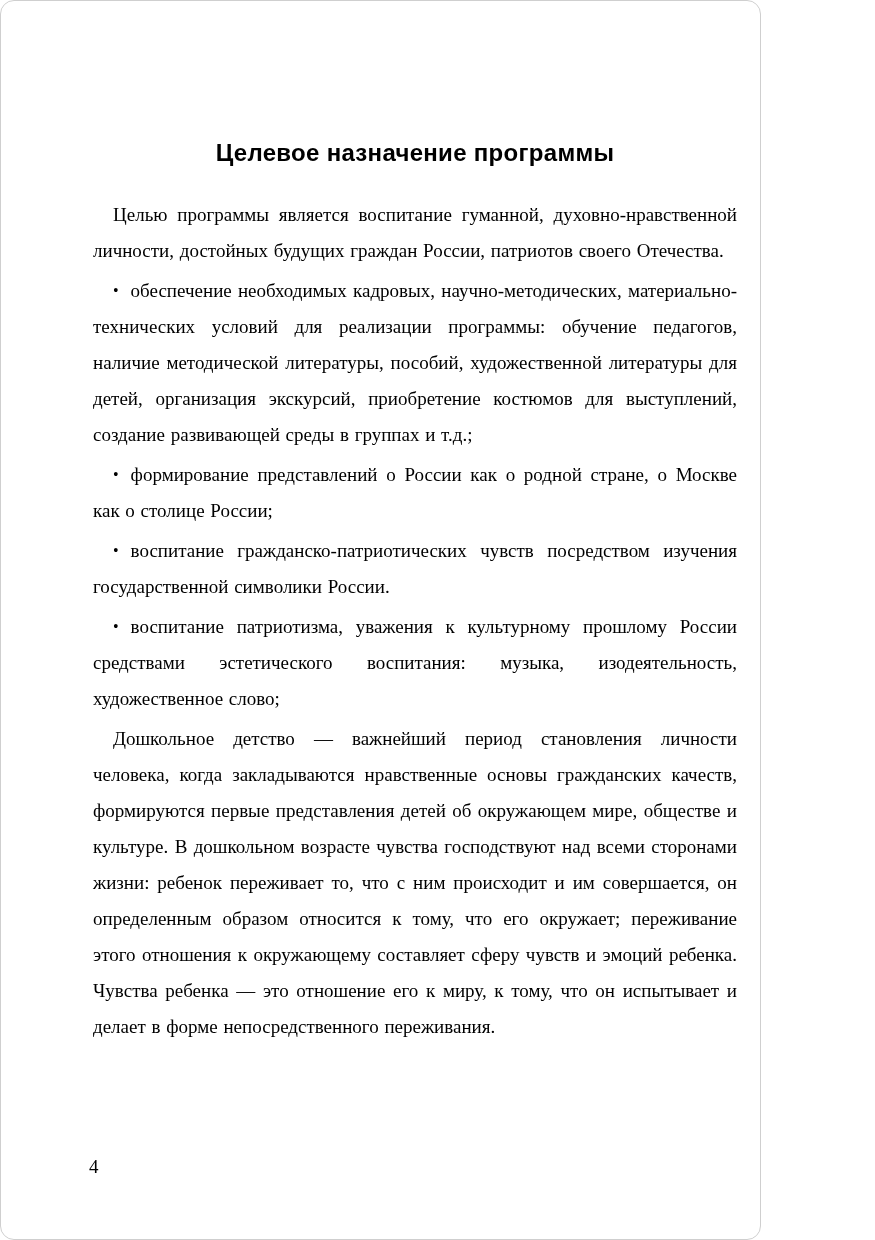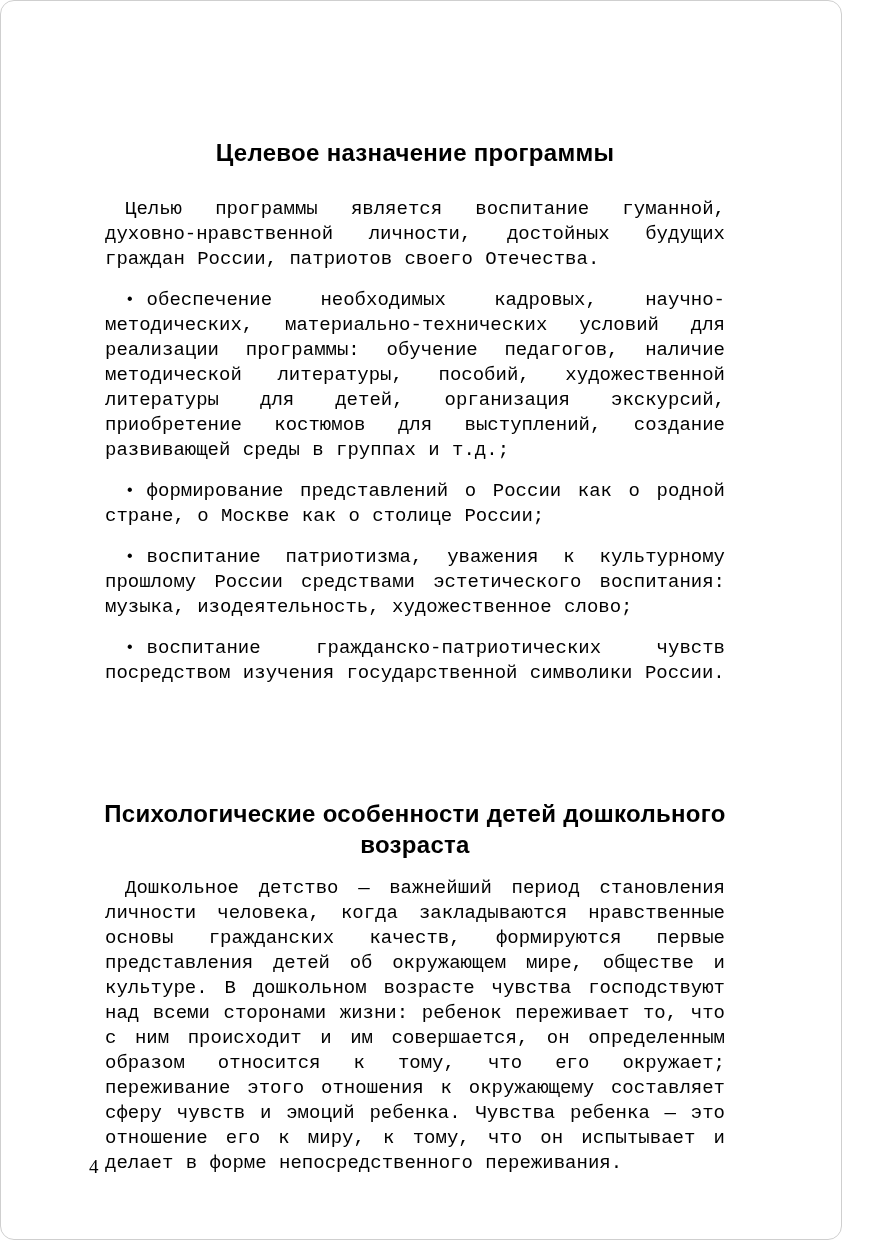--- a/index.html
+++ b/index.html
@@ -2,21 +2,21 @@
 <html lang="ru"><head>
 <meta charset="utf-8">
 <style>
   html, body {
     margin: 0;
     padding: 0;
     background: #ffffff;
   }
   .page {
     position: relative;
-    width: 842px;
+    width: 761px;
     height: 1240px;
     box-sizing: border-box;
     background: #ffffff;
     border: 1px solid #cfcfcf;
     border-radius: 14px;
     overflow: hidden;
     color: #000000;
     font-family: "Liberation Serif", serif;
     -webkit-font-smoothing: antialiased;
   }
@@ -37,26 +37,25 @@
   }
   .heading-first {
     margin-bottom: 29px;
   }
   .heading-second {
     margin-top: 112px;
     margin-bottom: 14px;
   }
   .par {
     font-size: 19px;
-    line-height: 25px;
+    line-height: 36px;
     text-align: justify;
     text-indent: 20px;
-    margin: 16px;
+    margin: 4px;
     word-spacing: 1px;
-    font-family: Liberation Mono, monospace;
   }
   .bullet-dot {
     display: inline-block;
     text-indent: 0;
     margin-right: 12px;
     font-size: 16px;
     vertical-align: 1px;
   }
   .page-number {
     position: absolute;
@@ -76,24 +75,23 @@
 
     <p class="par">Целью программы является воспитание гуманной, духовно-нравственной личности, достойных будущих граждан России, патриотов своего Отечества.</p>
 
 
     <p class="par"><span class="bullet-dot">•</span><span>обеспечение необходимых кадровых, научно-методических, материально-технических условий для реализации программы: обучение педагогов, наличие методической литературы, пособий, художественной литературы для детей, организация экскурсий, приобретение костюмов для выступлений, создание развивающей среды в группах и т.д.;</span></p>
 
 
 
     <p class="par"><span class="bullet-dot">•</span><span>формирование представлений о России как о родной стране, о Москве как о столице России;</span></p>
 
+    <p class="par"><span class="bullet-dot">•</span><span>воспитание гражданско-патриотических чувств посредством изучения государственной символики России.</span></p>
+
     <p class="par"><span class="bullet-dot">•</span><span>воспитание патриотизма, уважения к культурному прошлому России средствами эстетического воспитания: музыка, изодеятельность, художественное слово;</span></p>
 
-    <p class="par"><span class="bullet-dot">•</span><span>воспитание гражданско-патриотических чувств посредством изучения государственной символики России.</span></p>
-
-    <h1 class="heading heading-second">Психологические особенности детей дошкольного возраста</h1>
 
     <p class="par">Дошкольное детство — важнейший период становления личности человека, когда закладываются нравственные основы гражданских качеств, формируются первые представления детей об окружающем мире, обществе и культуре. В дошкольном возрасте чувства господствуют над всеми сторонами жизни: ребенок переживает то, что с ним происходит и им совершается, он определенным образом относится к тому, что его окружает; переживание этого отношения к окружающему составляет сферу чувств и эмоций ребенка. Чувства ребенка — это отношение его к миру, к тому, что он испытывает и делает в форме непосредственного переживания.</p>
 
   </div>
 
   <div class="page-number">4</div>
 </div>
 
 </body></html>

